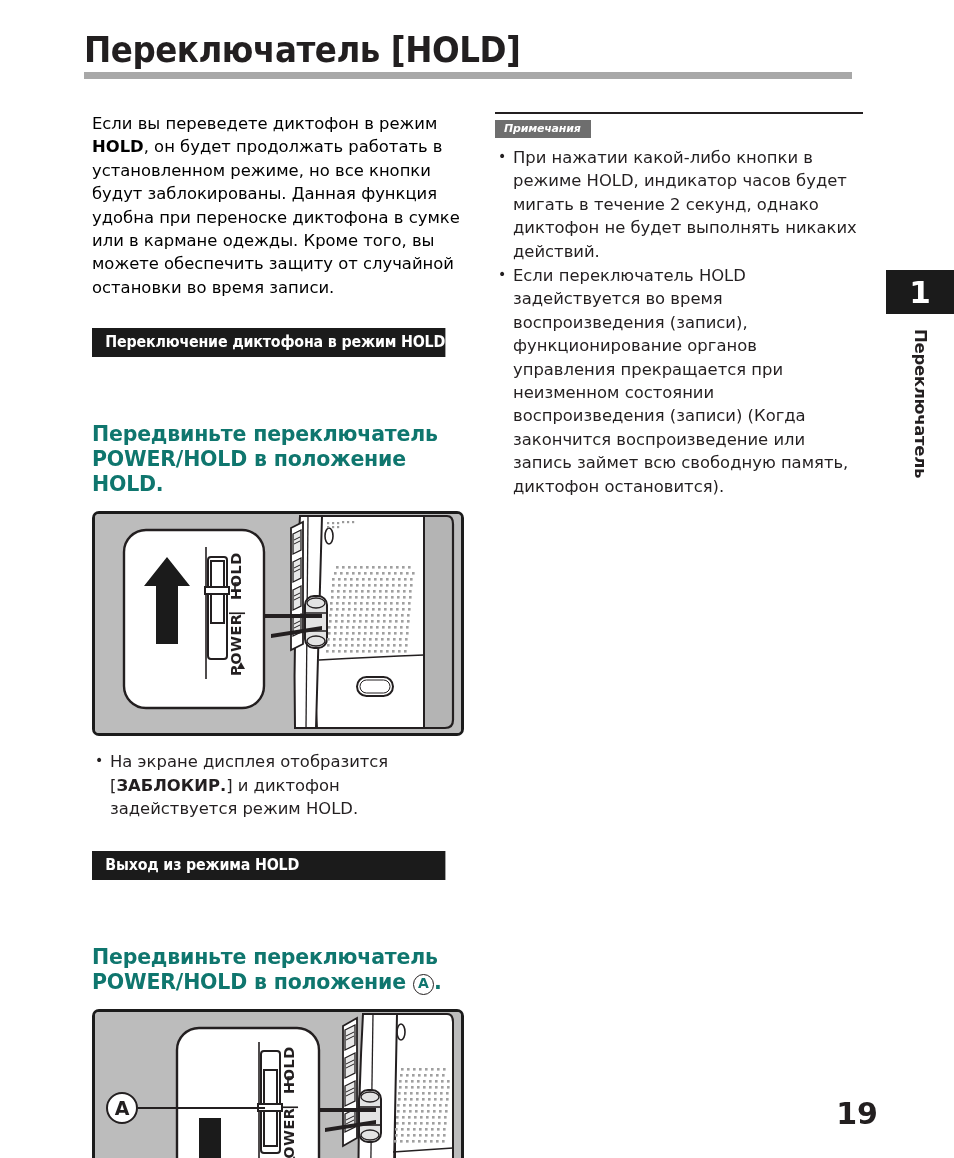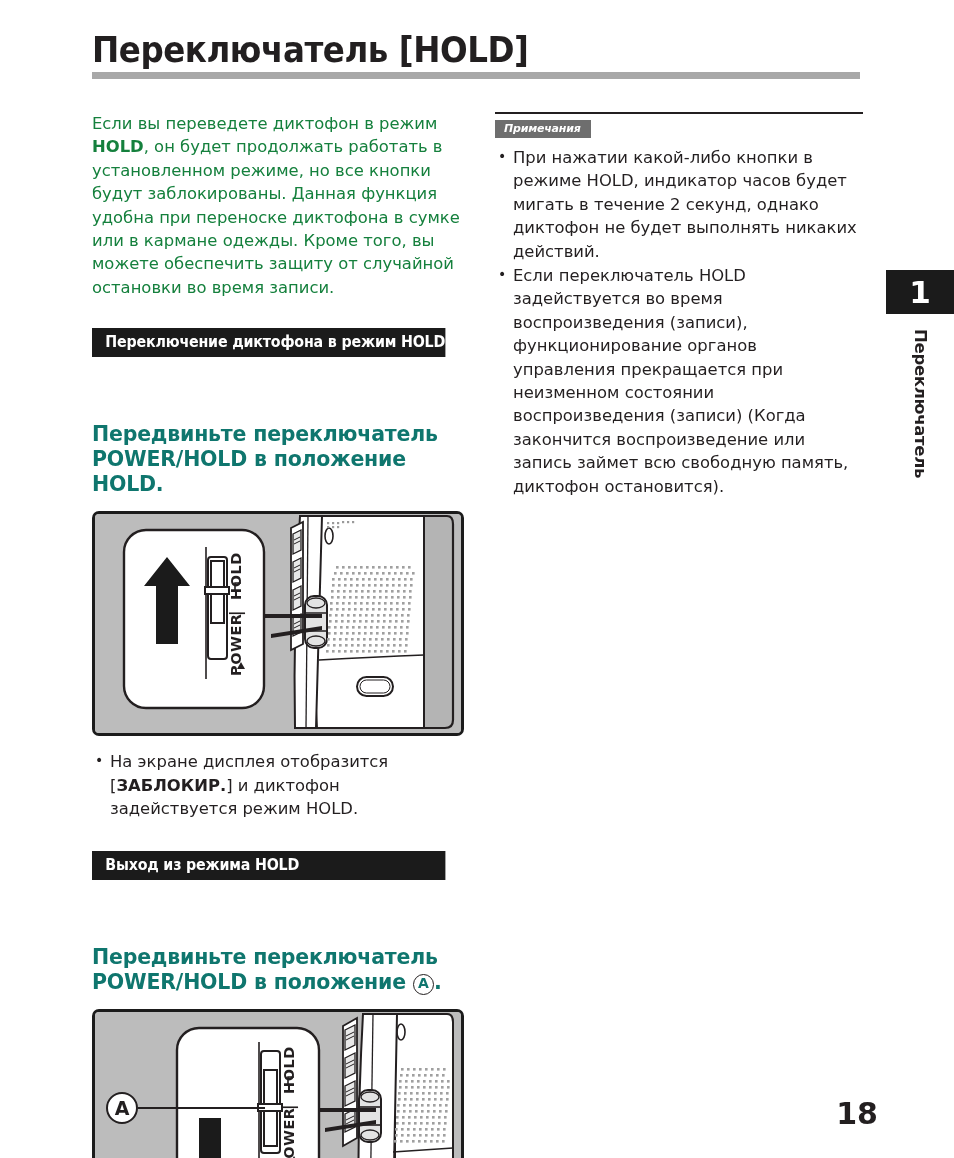--- a/index.html
+++ b/index.html
@@ -12,21 +12,21 @@
     height: 1158px;
     position: relative;
     font-family: "DejaVu Sans", "Liberation Sans", sans-serif;
     color: #221f20;
     overflow: hidden;
   }
 
   
   .page-title-wrap {
     position: absolute;
-    left: 92px;
+    left: 84px;
     top: 32px;
     width: 768px;
   }
   .page-title {
     font-family: "DejaVu Sans", "Liberation Sans", sans-serif;
     font-weight: bold;
     font-size: 35px;
     letter-spacing: -0.5px;
     line-height: 1.05;
     color: #221f20;
@@ -52,21 +52,21 @@
     position: absolute;
     left: 495px;
     top: 112px;
     width: 368px;
   }
 
   p.body-text {
     margin: 0;
     font-size: 16.4px;
     line-height: 23.4px;
-    color: #15803d;
+    color: #000000;
     text-align: left;
   }
   .bold { font-weight: bold; }
 
   
   .section-bar {
     background: #1b1b1b;
     color: #ffffff;
     font-weight: bold;
     font-size: 15px;
@@ -787,13 +787,13 @@
     <li>При нажатии какой-либо кнопки в режиме HOLD, индикатор часов будет мигать в течение 2 секунд, однако диктофон не будет выполнять никаких действий.</li>
     <li>Если переключатель HOLD задействуется во время воспроизведения (записи), функционирование органов управления прекращается при неизменном состоянии воспроизведения (записи) (Когда закончится воспроизведение или запись займет всю свободную память, диктофон остановится).</li>
   </ul>
 </div>
 
 <div class="chapter-tab">
   <div class="chapter-num">1</div>
   <div class="chapter-label">Переключатель</div>
 </div>
 
-<div class="page-number">18</div>
+<div class="page-number">19</div>
 
 </body></html>

